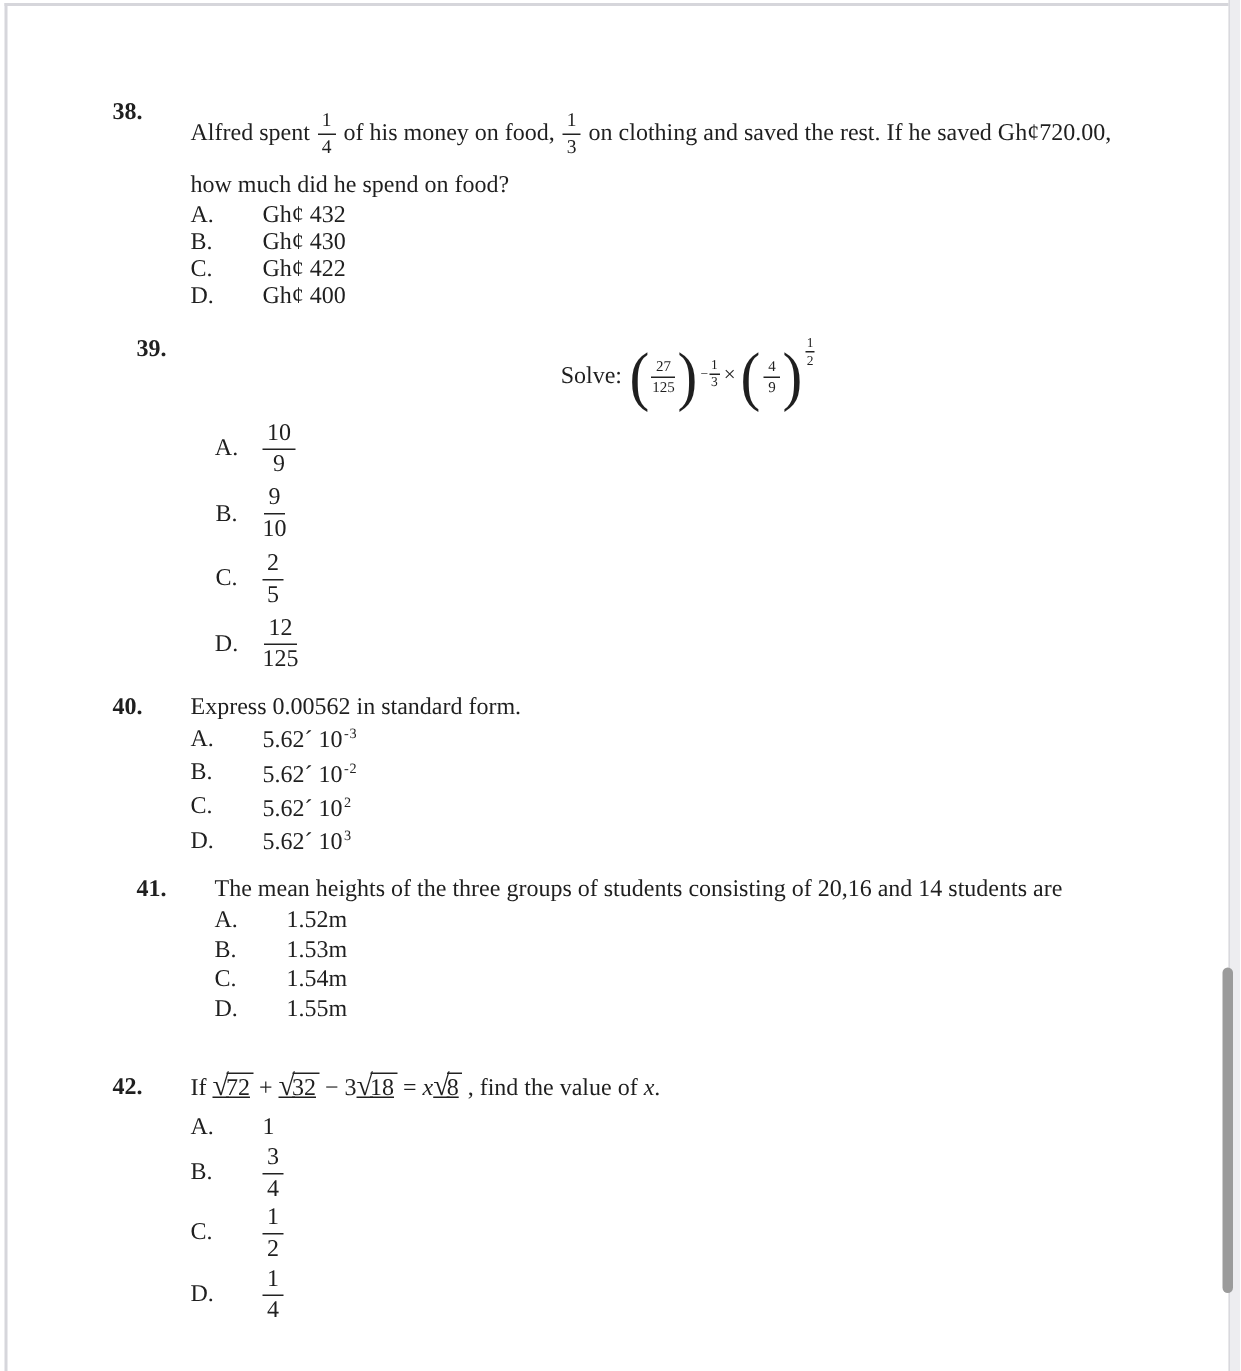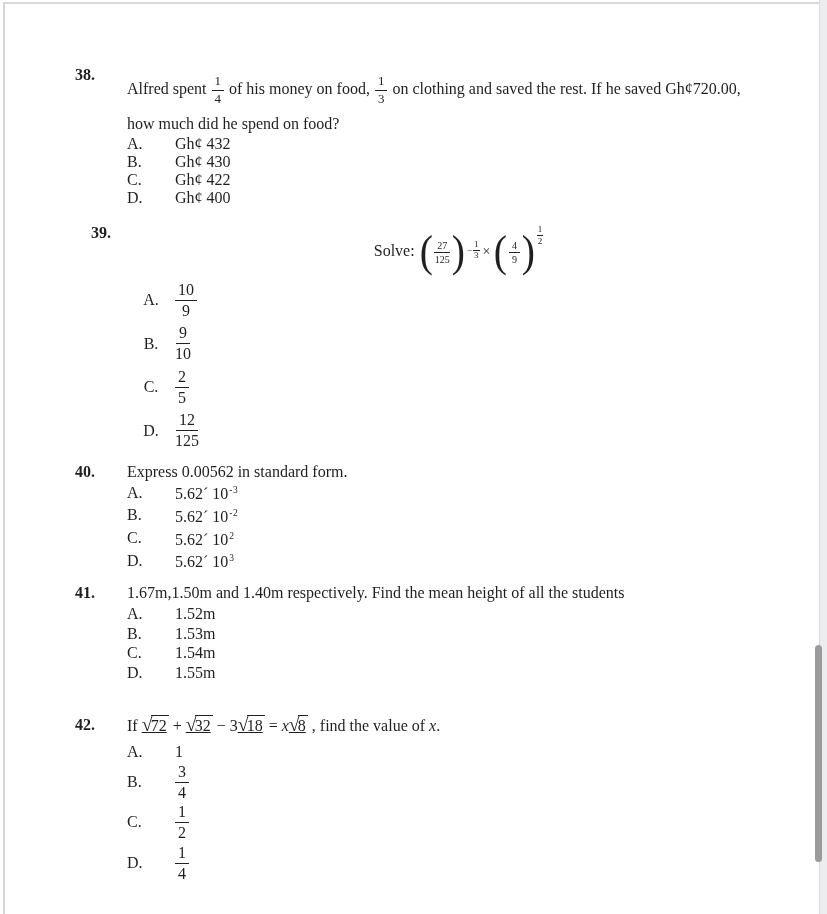--- a/index.html
+++ b/index.html
@@ -179,24 +179,24 @@
             <span><span>5.62´ 10</span><sup class="sup10">2</sup></span>
           </div>
         <div class="opt" style="line-height:19.5px;">
             <span class="letter">D.</span>
             <span><span>5.62´ 10</span><sup class="sup10">3</sup></span>
           </div>
       </div>
     </div>
   </div>
 
-  <div class="q" style="top:584px;">
+  <div class="q" style="top:584px;padding-left:16px;">
     <div class="qnum">41.</div>
     <div class="qbody">
-      <div style="line-height:18px;">1.67m,1.50m and 1.40m respectively. Find the mean height of all the students</div>
+      <div style="line-height:18px;">The mean heights of the three groups of students consisting of 20,16 and 14 students are</div>
       <div style="margin-top:2px;">
         <div class="opt" style="line-height:19.5px;">
             <span class="letter">A.</span>
             <span>1.52m</span>
           </div>
         <div class="opt" style="line-height:19.5px;">
             <span class="letter">B.</span>
             <span>1.53m</span>
           </div>
         <div class="opt" style="line-height:19.5px;">

